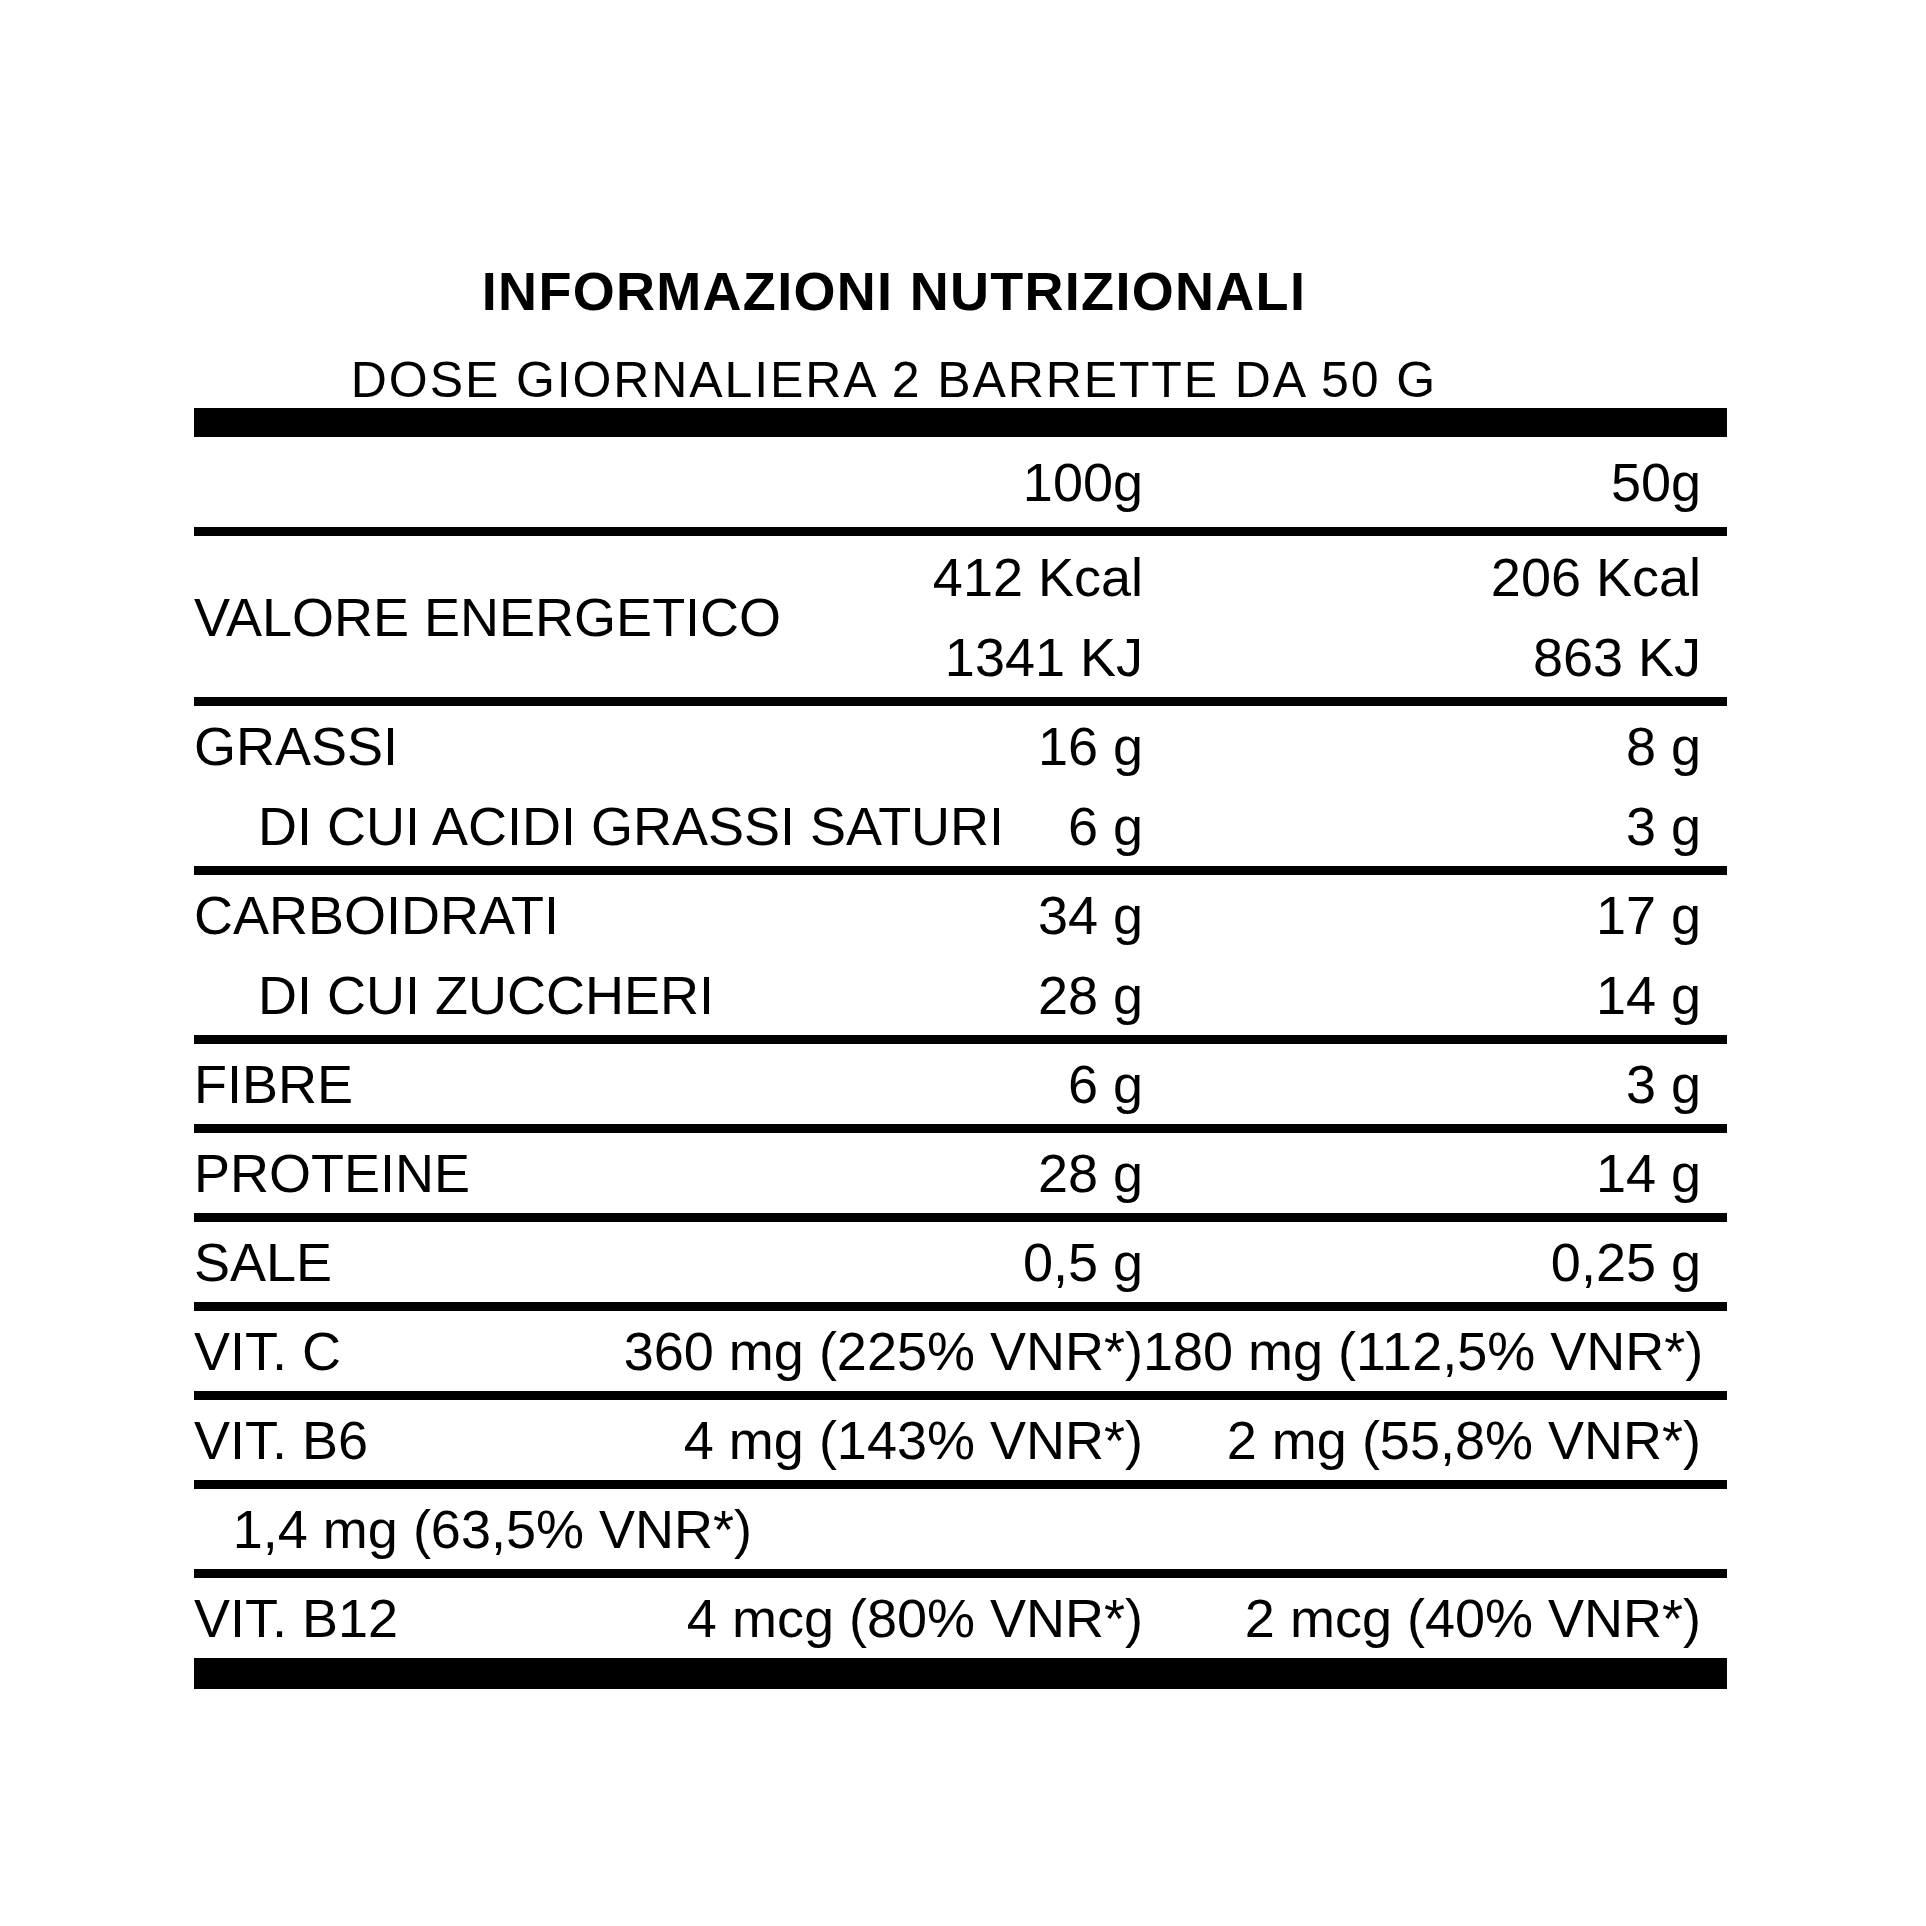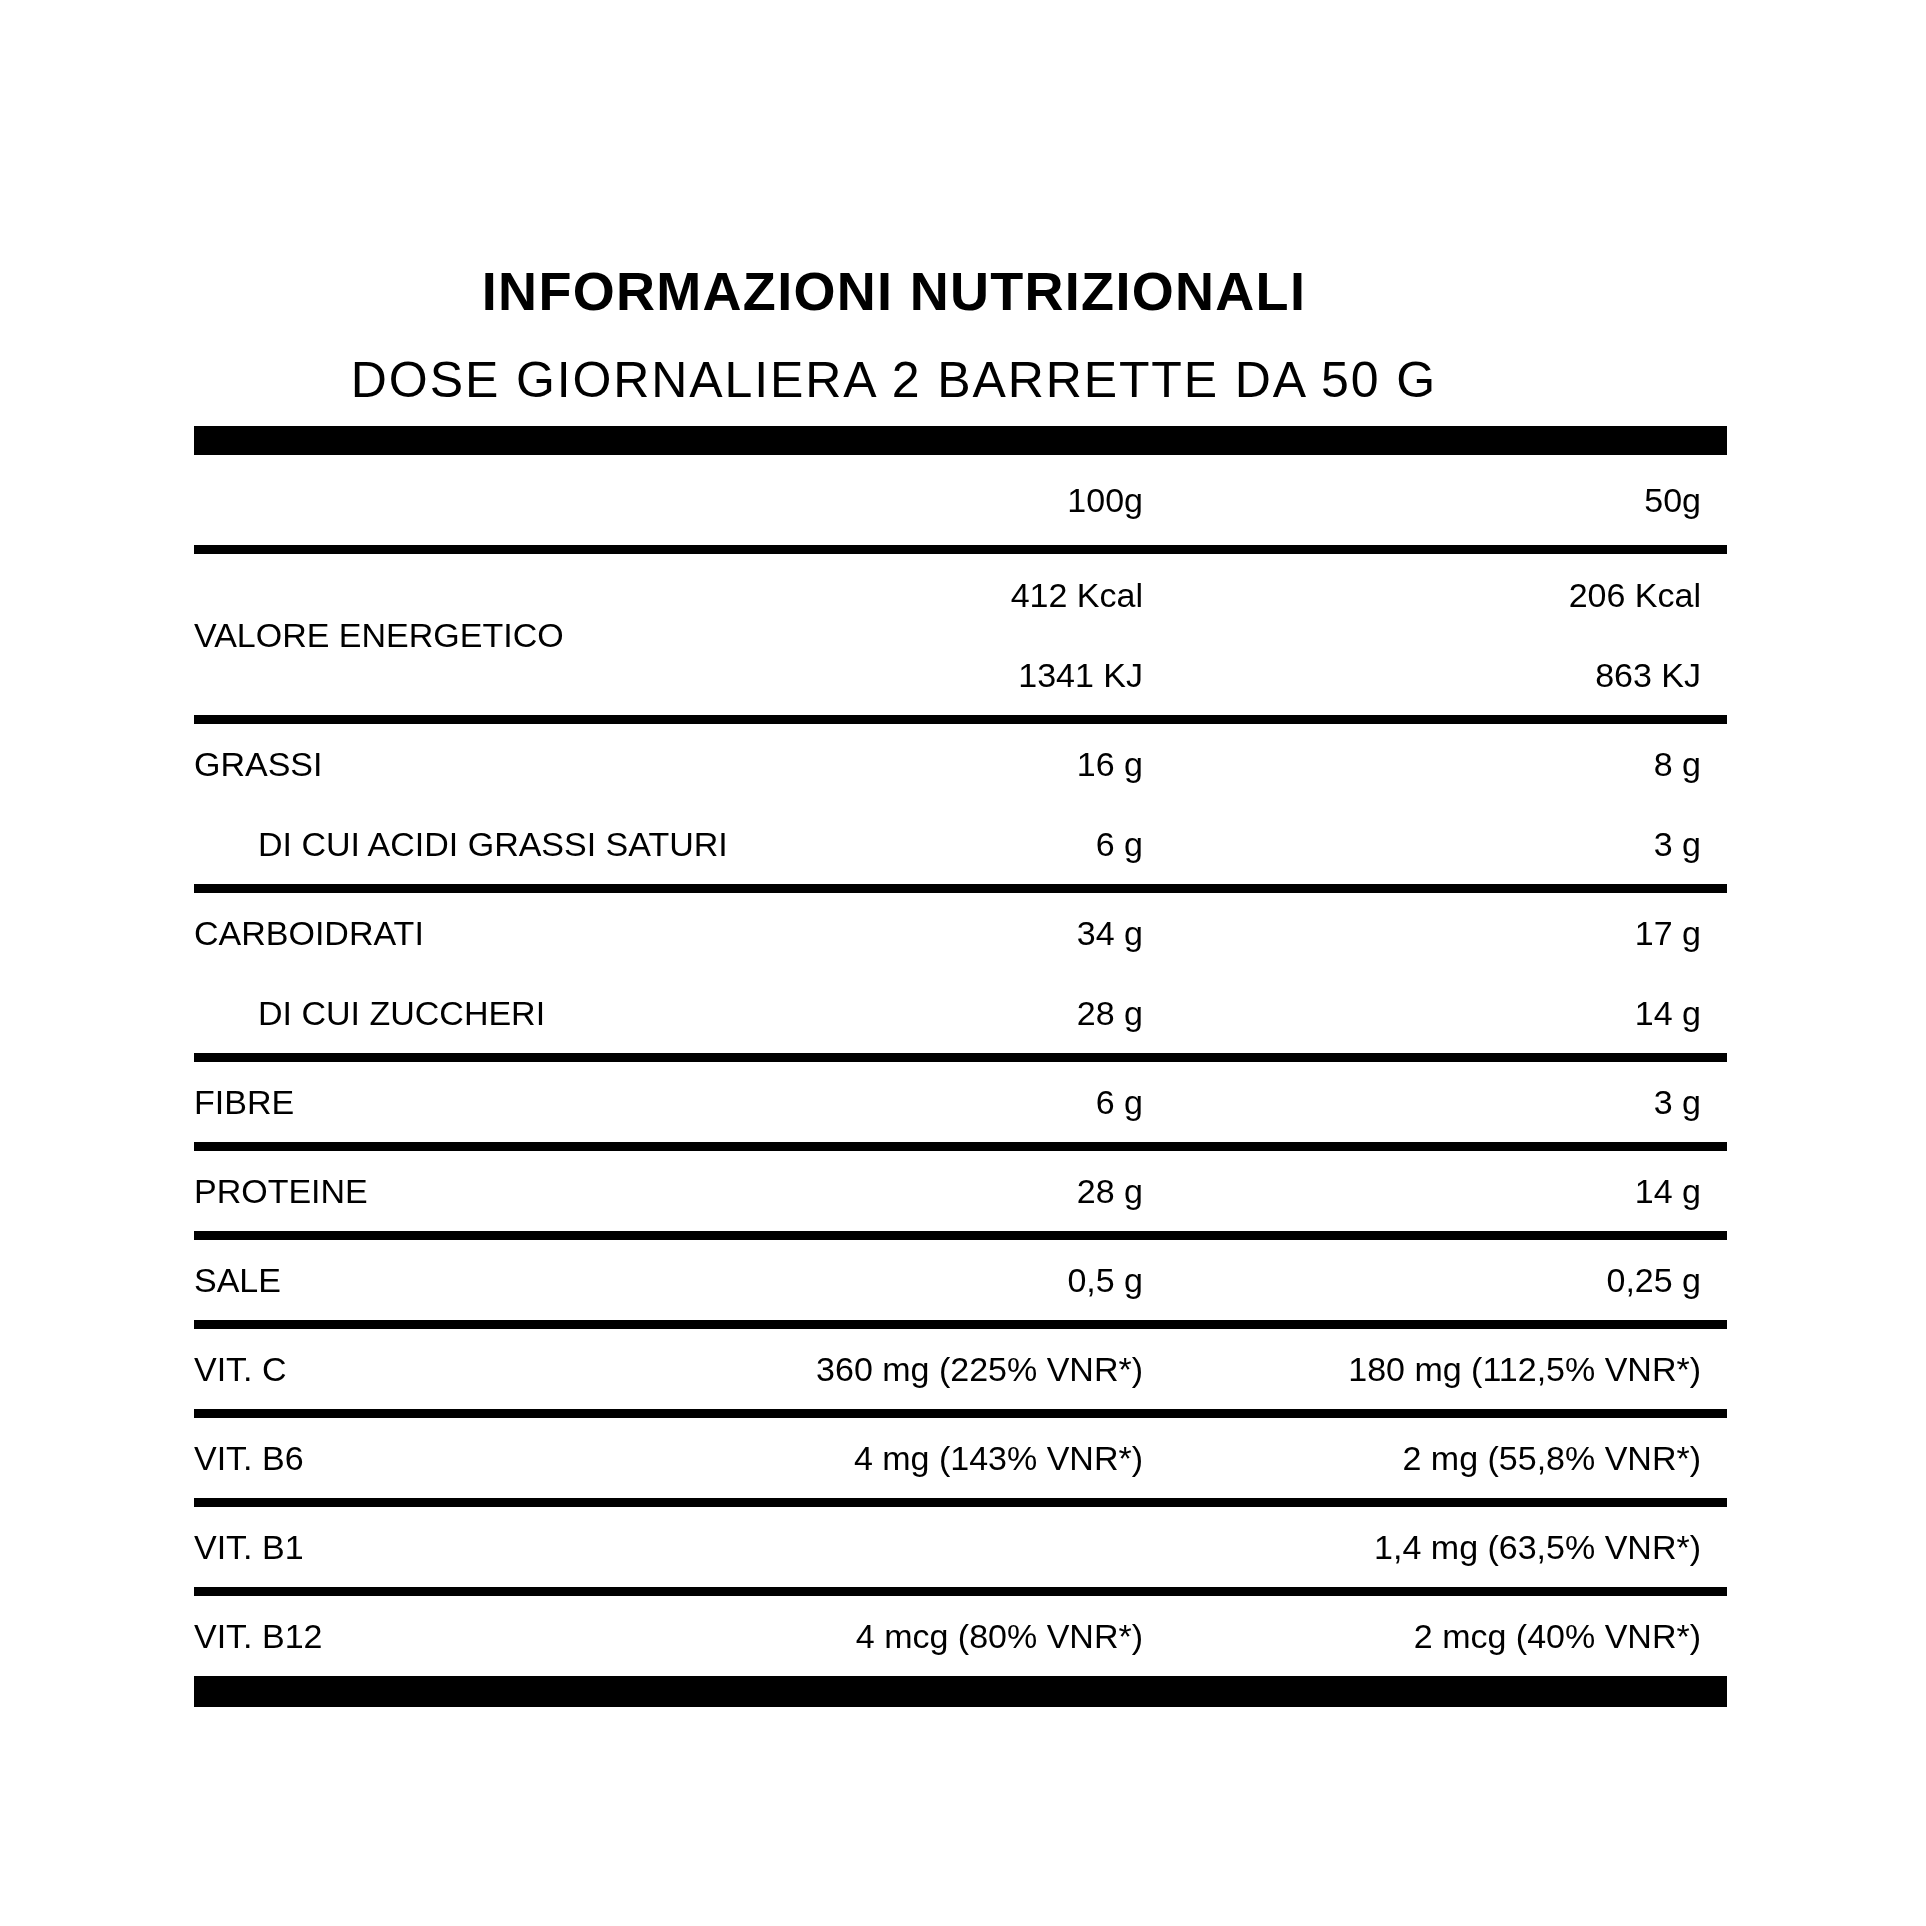--- a/index.html
+++ b/index.html
@@ -26,23 +26,23 @@
     width: 100%;
     text-align: center;
     font-size: 50px;
     font-weight: normal;
     letter-spacing: 1.9px;
     line-height: 64px;
   }
   .ntable {
     position: absolute;
     left: 194px;
-    top: 426px;
+    top: 408px;
     width: 1533px;
-    font-size: 34px;
+    font-size: 54px;
     line-height: 1;
   }
   .bar { width: 100%; background: #000000; }
   .bar-top { height: 29px; }
   .bar-bottom { height: 31px; }
   .sep { width: 100%; height: 9px; background: #000000; }
   .row {
     display: flex;
     align-items: center;
     min-height: 80px;
@@ -182,21 +182,20 @@
         <div class="c-label">VIT. B6</div>
         <div class="c-v100">4 mg (143% VNR*)</div>
         <div class="c-v50">2 mg (55,8% VNR*)</div>
       </div>
     </div>
 
     <div class="sep"></div>
 
     <div>
       <div class="row">
-        <div class="c-label">VIT. B1</div>
         <div class="c-v50">1,4 mg (63,5% VNR*)</div>
       </div>
     </div>
 
     <div class="sep"></div>
 
     <div>
       <div class="row">
         <div class="c-label">VIT. B12</div>
         <div class="c-v100">4 mcg (80% VNR*)</div>

